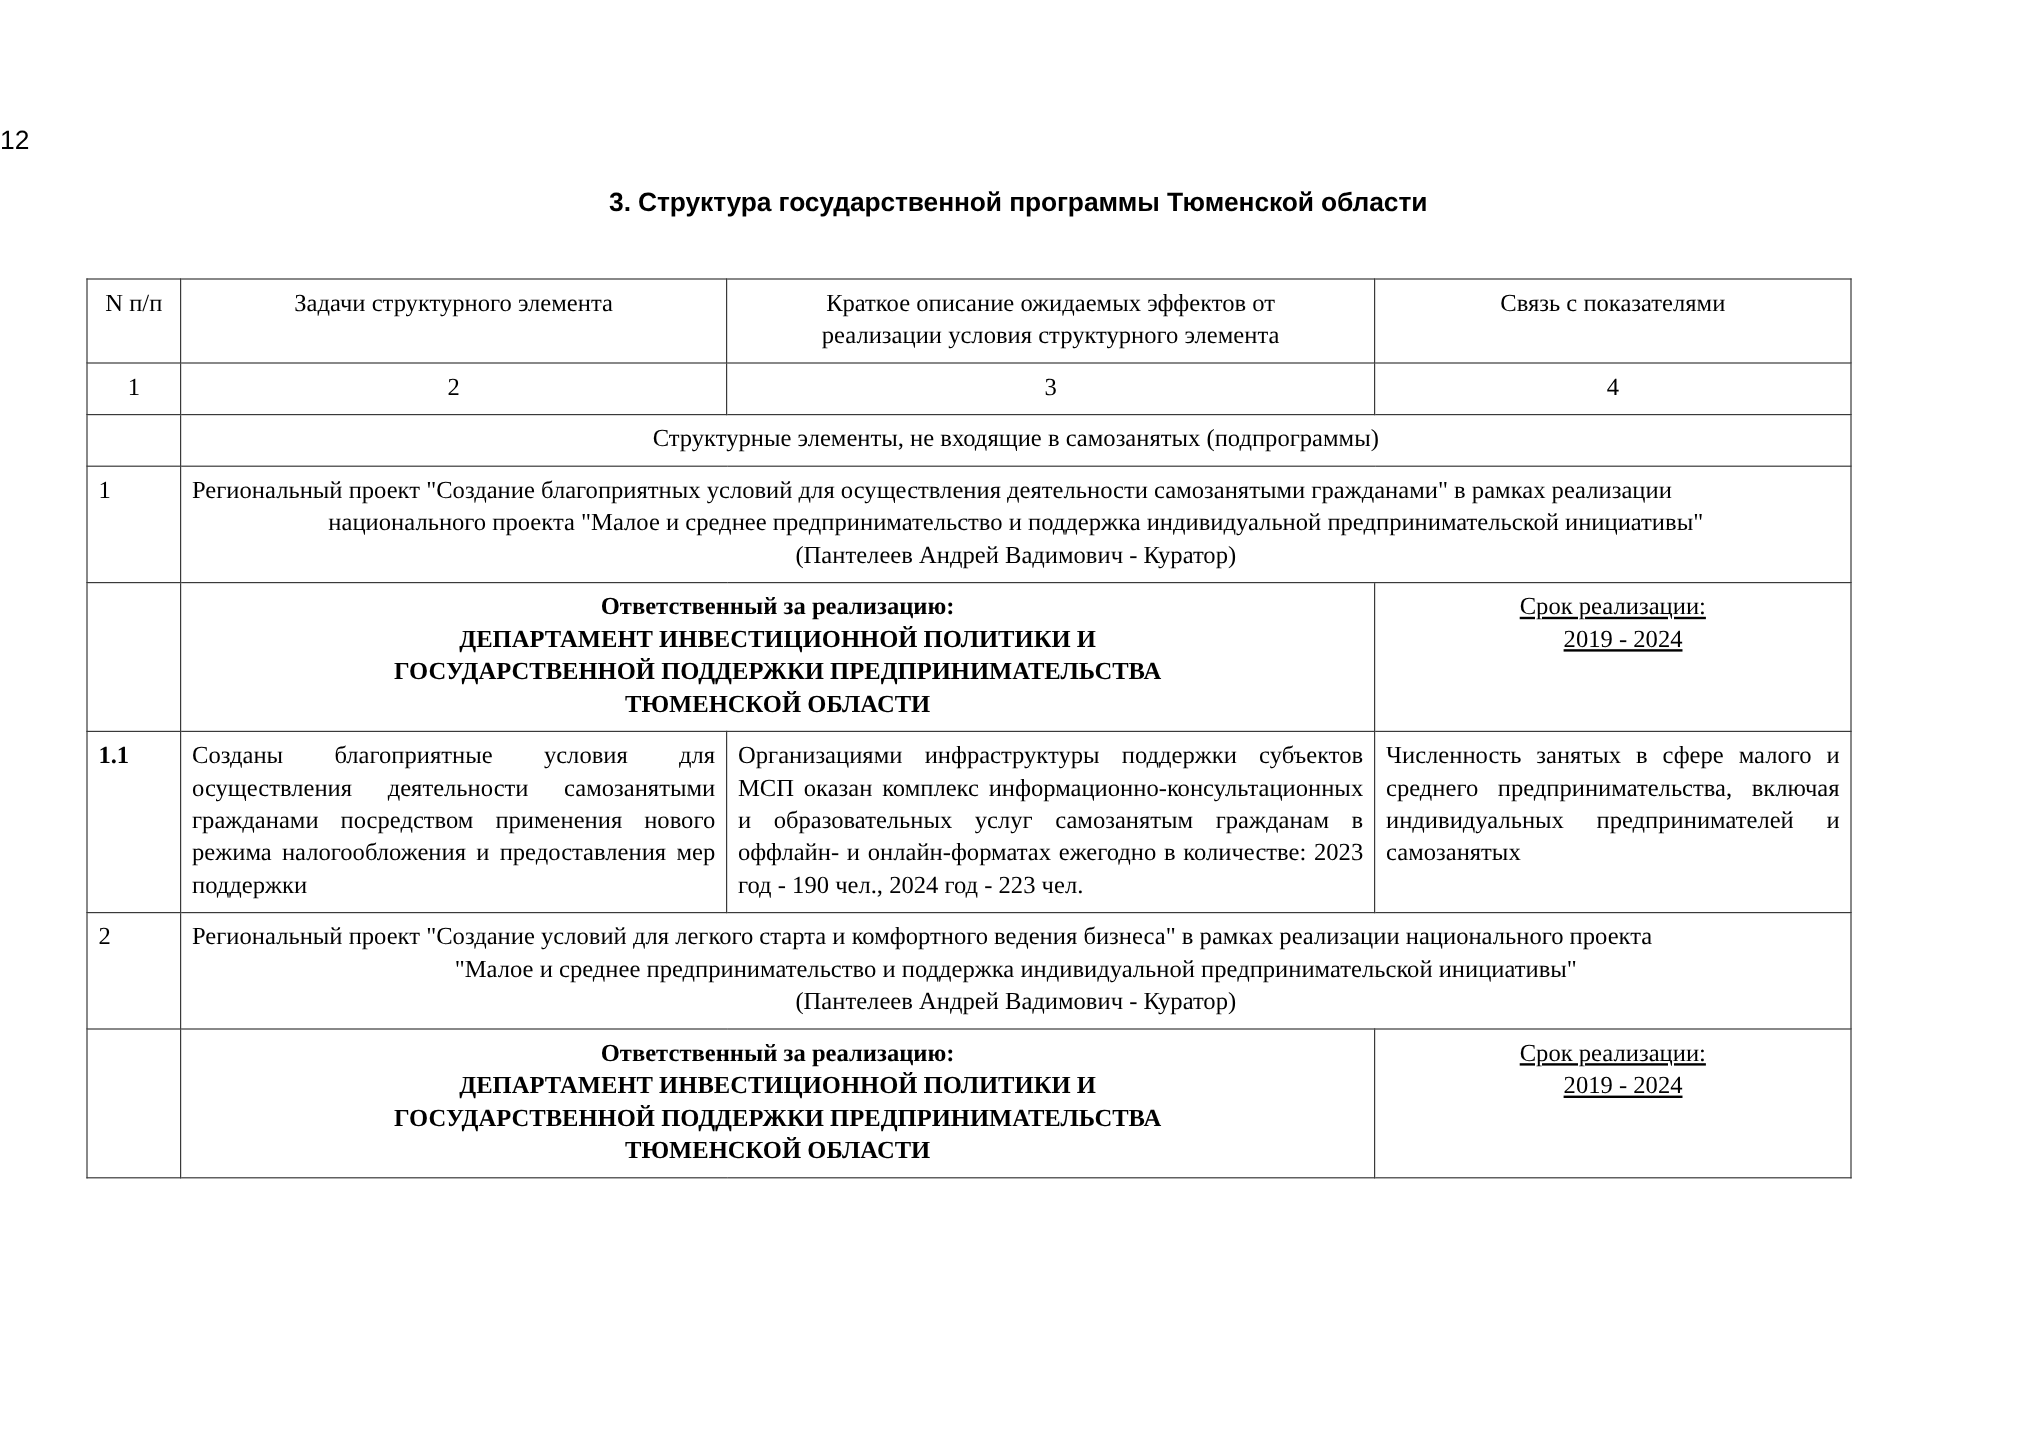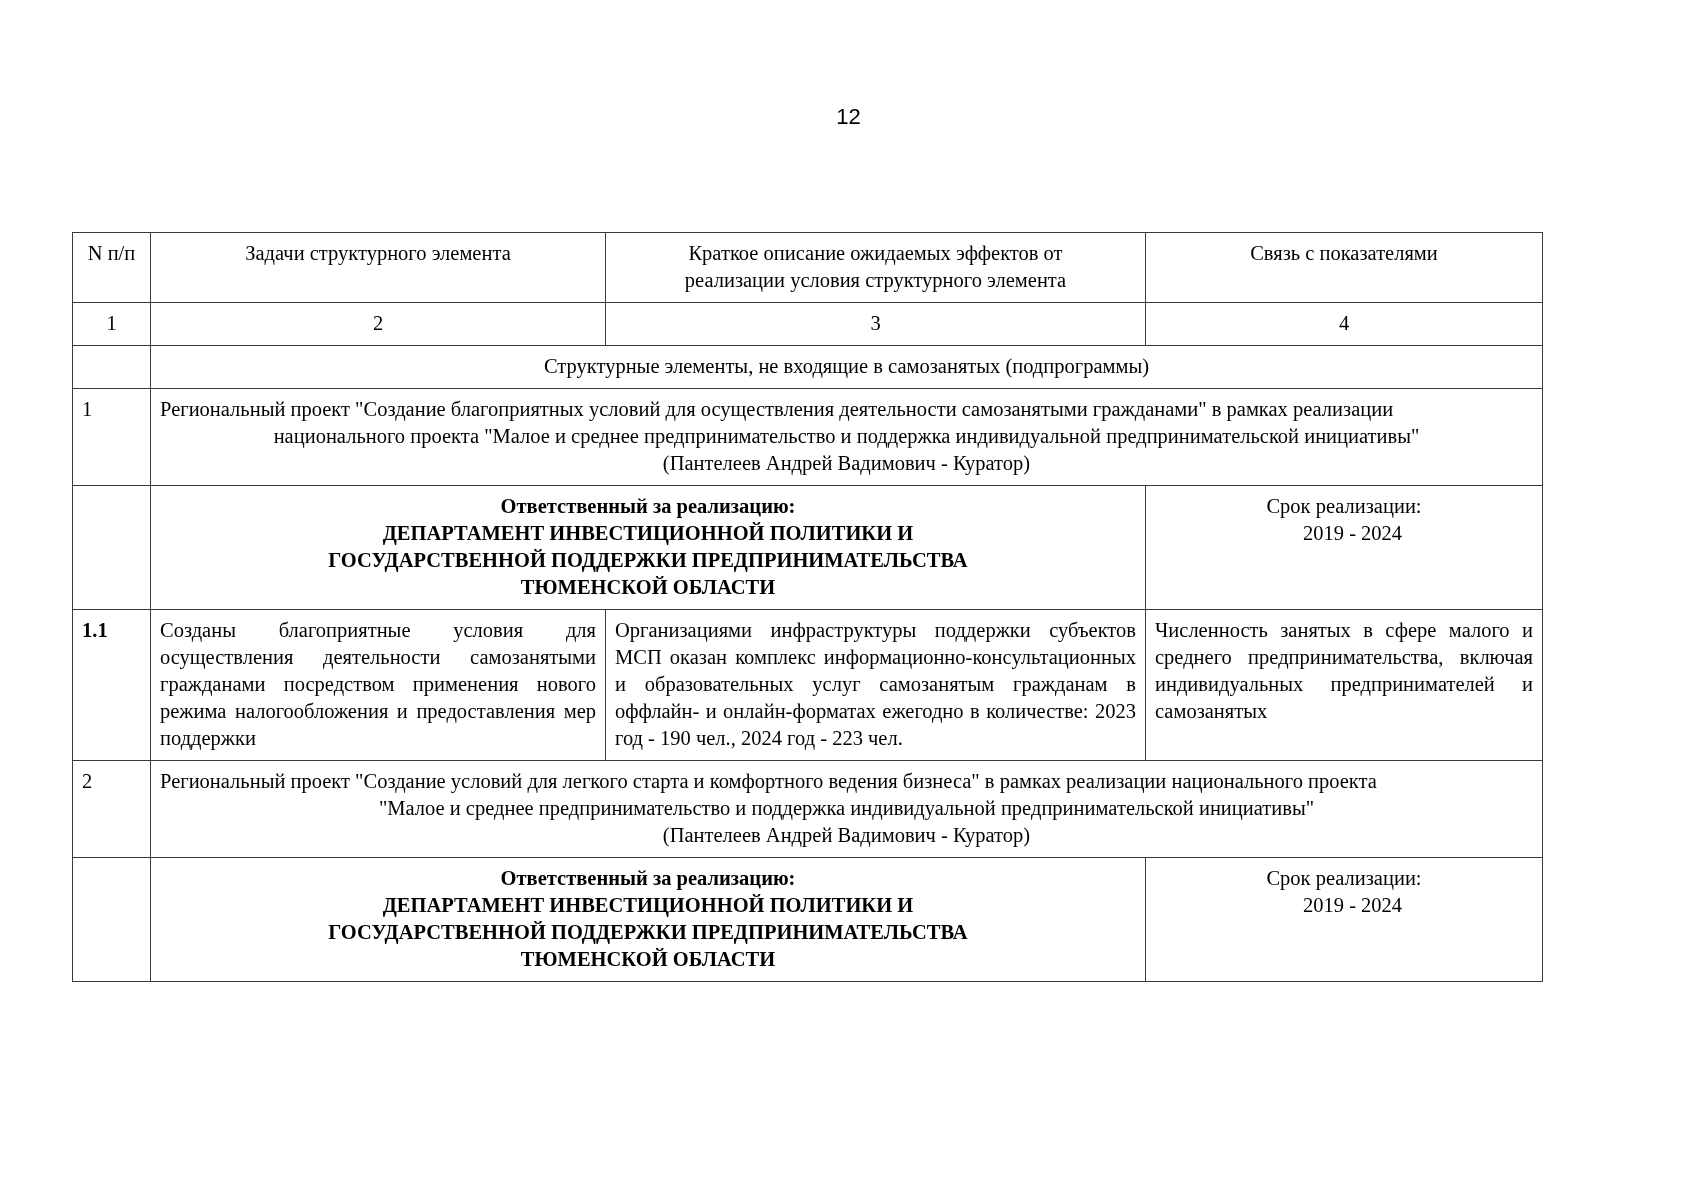--- a/index.html
+++ b/index.html
@@ -17,21 +17,20 @@
     height: 1200px;
     background: #ffffff;
     box-sizing: border-box;
     overflow: hidden;
   }
   .page-number {
     position: absolute;
     top: 104px;
     left: 0;
     width: 1697px;
-    text-align: center;
     font-family: "Liberation Sans", "DejaVu Sans", sans-serif;
     font-size: 22px;
     line-height: 26px;
   }
   .doc-title {
     position: absolute;
     top: 156px;
     left: 0;
     width: 1697px;
     text-align: center;
@@ -69,32 +68,33 @@
   .hdr-cell { text-align: center; padding-top: 14px; padding-bottom: 14px; }
   .num-row td { text-align: center; padding-top: 4px; padding-bottom: 5px; }
 
   .band { text-align: center; padding-top: 13px; padding-bottom: 14px; }
   .proj { text-align: center; padding-top: 10px; padding-bottom: 12px; }
   .proj .l1 { text-align: left; }
   .idx { text-align: left; padding-top: 10px; }
   .idx-tight { text-align: left; padding-top: 7px; font-weight: bold; }
 
   .resp { text-align: center; padding-top: 17px; padding-bottom: 20px; font-weight: bold; }
-  .term { text-align: center; padding-top: 17px; padding-bottom: 20px; }
+  .term { text-align: center; padding-top: 17px; padding-bottom: 20px; text-decoration: underline; }
   .term .t2 { text-align: left; padding-left: 148px; }
 
   .body-cell { padding-top: 9px; padding-bottom: 10px; }
 </style>
 </head>
 <body>
 
 <div class="page">
 
   <div class="page-number">12</div>
 
+  <div class="doc-title">3. Структура государственной программы Тюменской области</div>
 
   <div class="table-wrap">
     <table class="structure">
       <colgroup>
         <col class="c1">
           <col class="c2">
           <col class="c3">
           <col class="c4">
       </colgroup>
       <tbody>

